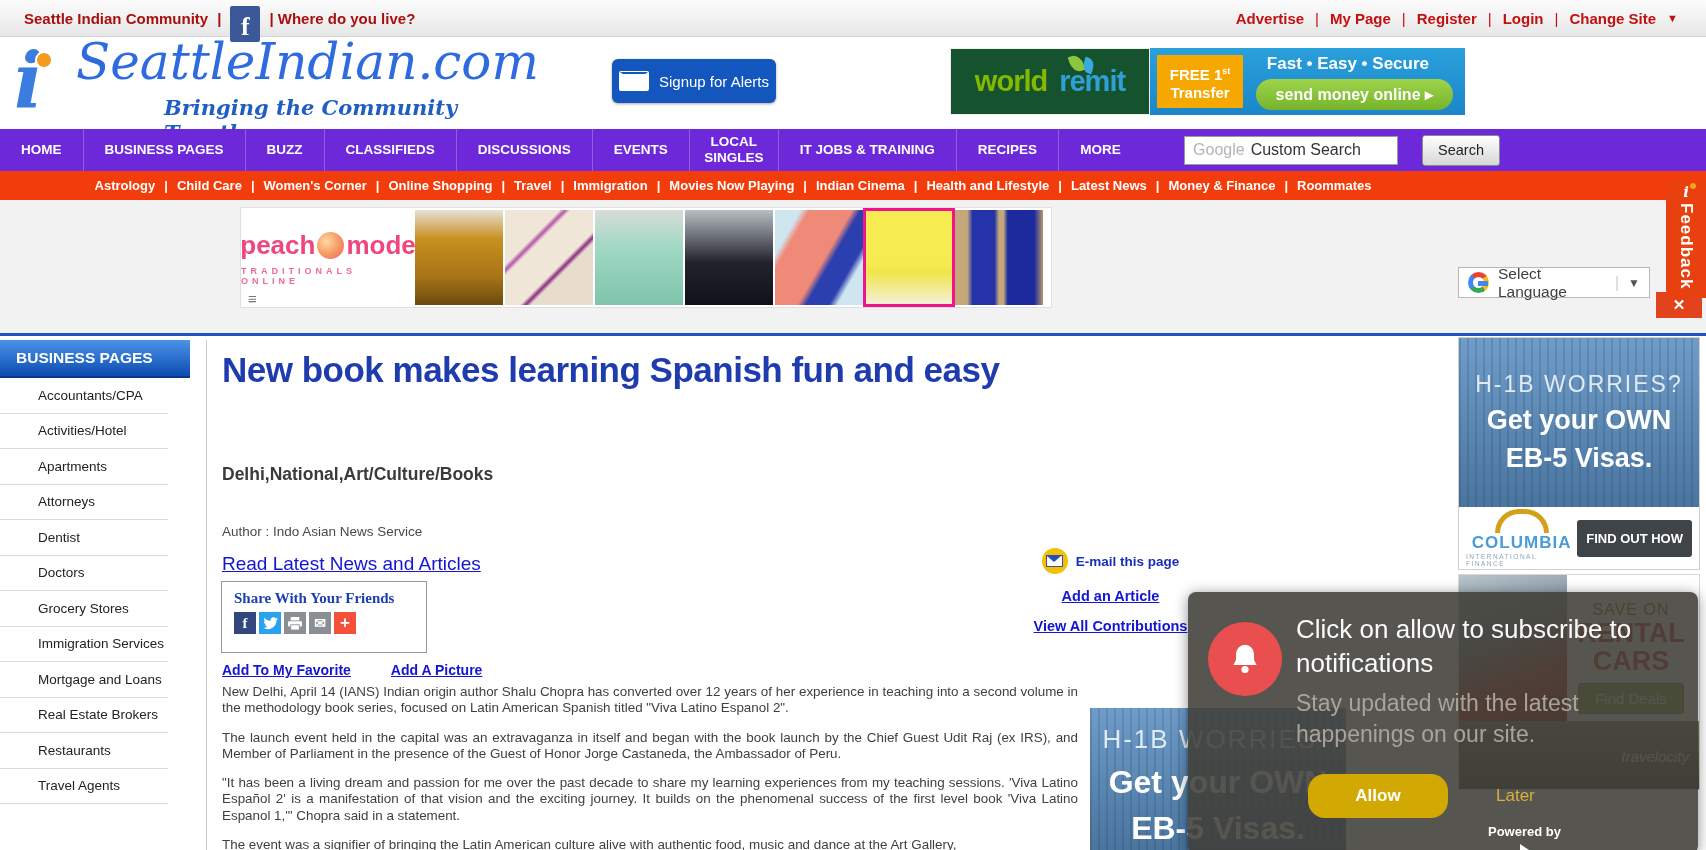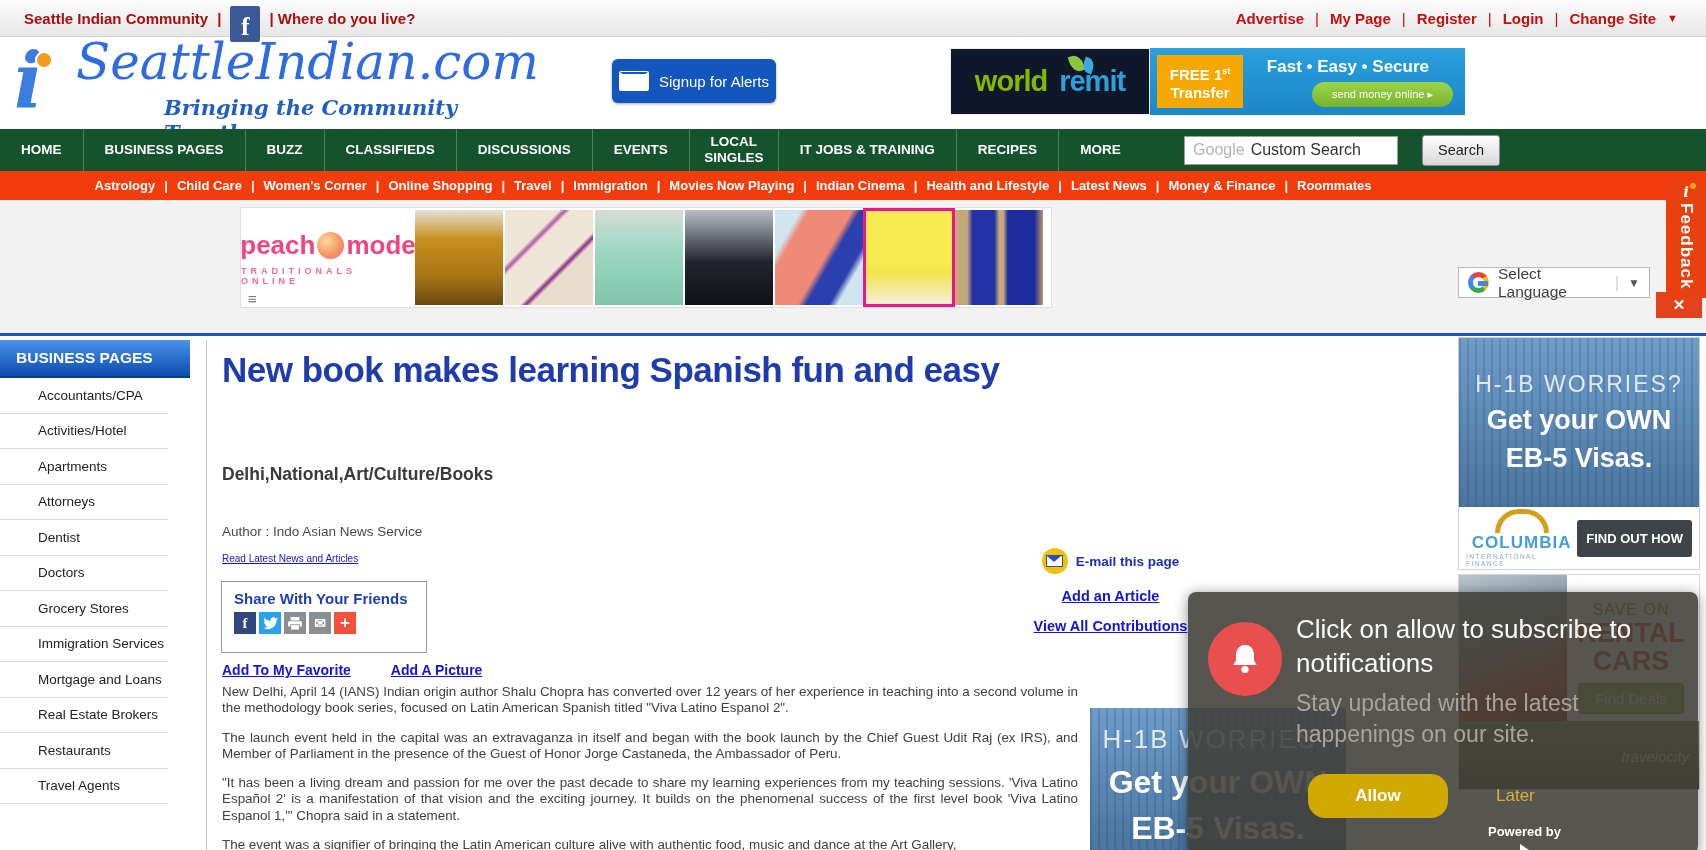--- a/index.html
+++ b/index.html
@@ -36,39 +36,39 @@
               border-radius:6px;color:#fff;display:flex;align-items:center;justify-content:center;
               gap:10px;font-size:15px;box-shadow:0 1px 3px rgba(0,0,0,.35);cursor:pointer;}
   .signup-env{width:30px;height:20px;background:#fff;border-radius:2px;position:relative;overflow:hidden;}
   .signup-env::before{content:"";position:absolute;left:1px;top:1px;width:0;height:0;
                       border-left:14px solid transparent;border-right:14px solid transparent;
                       border-top:10px solid #1356be;}
   .signup-env::after{content:"";position:absolute;left:3px;top:3px;width:0;height:0;
                      border-left:12px solid transparent;border-right:12px solid transparent;
                      border-top:9px solid #fff;}
   .wr-ad{position:absolute;left:950px;top:11px;width:515px;height:67px;display:flex;cursor:pointer;}
-  .wr-left{width:198px;background:#0f172a;border:1px solid #ececec;display:flex;align-items:center;
+  .wr-left{width:198px;background:#14532d;border:1px solid #ececec;display:flex;align-items:center;
            justify-content:center;position:relative;gap:12px;}
   .wr-world{font-weight:bold;font-size:29px;color:#85b800;letter-spacing:-1px;}
   .wr-remit{font-weight:bold;font-size:29px;color:#2f9fd8;letter-spacing:-1px;}
   .wr-leaf{position:absolute;border-radius:0 70% 0 70%;}
   .wr-leaf.l1{width:13px;height:17px;background:#8cc63f;top:6px;right:66px;transform:rotate(-18deg);}
   .wr-leaf.l2{width:11px;height:15px;background:#3aa9dc;top:9px;right:55px;transform:rotate(20deg);}
   .wr-right{flex:1;background:linear-gradient(#2aa0dc,#1b86c8);position:relative;display:flex;
             flex-direction:column;align-items:flex-end;justify-content:center;padding-right:10px;}
   .wr-free{position:absolute;left:7px;top:7px;bottom:7px;width:86px;background:#f7a800;color:#fff;
            display:flex;flex-direction:column;align-items:center;justify-content:center;
            font-weight:bold;font-size:15px;line-height:18px;}
   .wr-free sup{font-size:9px;}
   .wr-tag{color:#fff;font-weight:bold;font-size:17px;margin:0 26px 5px 0;}
-  .wr-cta{background:linear-gradient(#9ed44c,#76b42c);border-radius:17px;color:#fff;font-weight:normal;
-          font-size:11px;padding:6px 20px;margin-right:2px;}
-
-  
-  .navbar{position:absolute;top:129px;left:0;width:1706px;height:42px;background:#14532d;
+  .wr-cta{background:linear-gradient(#9ed44c,#76b42c);border-radius:17px;color:#fff;font-weight:bold;
+          font-size:16px;padding:6px 20px;margin-right:2px;}
+
+  
+  .navbar{position:absolute;top:129px;left:0;width:1706px;height:42px;background:#6d28d9;
           display:flex;align-items:stretch;z-index:2;}
   .nav-item{display:flex;align-items:center;justify-content:center;padding:0 21px;color:#fff;
             font-weight:bold;font-size:13.5px;border-right:1px solid rgba(255,255,255,.25);
             text-align:center;line-height:1.15;white-space:nowrap;cursor:pointer;}
   .nav-item.narrow{white-space:normal;max-width:64px;padding:16px 12px;}
   .nav-search{margin-left:auto;display:flex;align-items:center;gap:24px;padding-right:206px;}
   .search-box{width:196px;height:27px;background:#fff;border:1px solid #9a9a9a;display:flex;
               align-items:center;padding:0 8px;font-size:16px;gap:6px;cursor:text;}
   .search-watermark{color:#b3b3b3;}
   .search-value{color:#333;}
@@ -136,25 +136,25 @@
                  color:#fff;font-weight:bold;font-size:15.5px;border-bottom:2px solid #083a8c;}
   .sidebar-item{height:35.5px;display:flex;align-items:center;padding-left:38px;
                 font-size:13.5px;color:#222;border-bottom:1px solid #dcdcdc;width:168px;
                 box-sizing:border-box;cursor:pointer;}
 
   
   .article-title{position:absolute;left:222px;top:350px;width:1110px;font-weight:bold;
                  font-size:35px;color:#1e3cae;letter-spacing:-0.5px;}
   .article-cat{position:absolute;left:222px;top:464px;font-weight:bold;font-size:17.5px;color:#3a3a3a;}
   .article-author{position:absolute;left:222px;top:524px;font-size:13.5px;color:#4a4a4a;}
-  .read-link{position:absolute;left:222px;top:553px;font-size:10px;color:#1414d4;
+  .read-link{position:absolute;left:222px;top:553px;font-size:19px;color:#1414d4;
              text-decoration:underline;cursor:pointer;}
   .share-box{position:absolute;left:221px;top:581px;width:192px;height:62px;border:1px solid #999;
              background:#fff;padding:8px 0 0 12px;box-sizing:content-box;}
-  .share-title{font-weight:bold;font-size:15px;color:#1c3fae;}
+  .share-title{font-weight:bold;font-size:15px;color:#1c3fae;font-family:Liberation Serif, serif;}
   .share-icons{display:flex;gap:3px;margin-top:5px;}
   .s-ic{width:22px;height:22px;display:flex;align-items:center;justify-content:center;
         color:#fff;font-weight:bold;font-size:15px;cursor:pointer;}
   .ic-fb{background:#33477f;font-family:"Liberation Serif",serif;}
   .ic-tw{background:#2aa3ef;}
   .ic-pr{background:#8a8f94;}
   .ic-ml{background:#8a8f94;font-size:14px;}
   .ic-pl{background:#f4503a;font-size:17px;}
   .fav-links{position:absolute;left:222px;top:662px;display:flex;gap:40px;}
   .fav-links span{font-weight:bold;font-size:14px;color:#1414d4;text-decoration:underline;cursor:pointer;}

